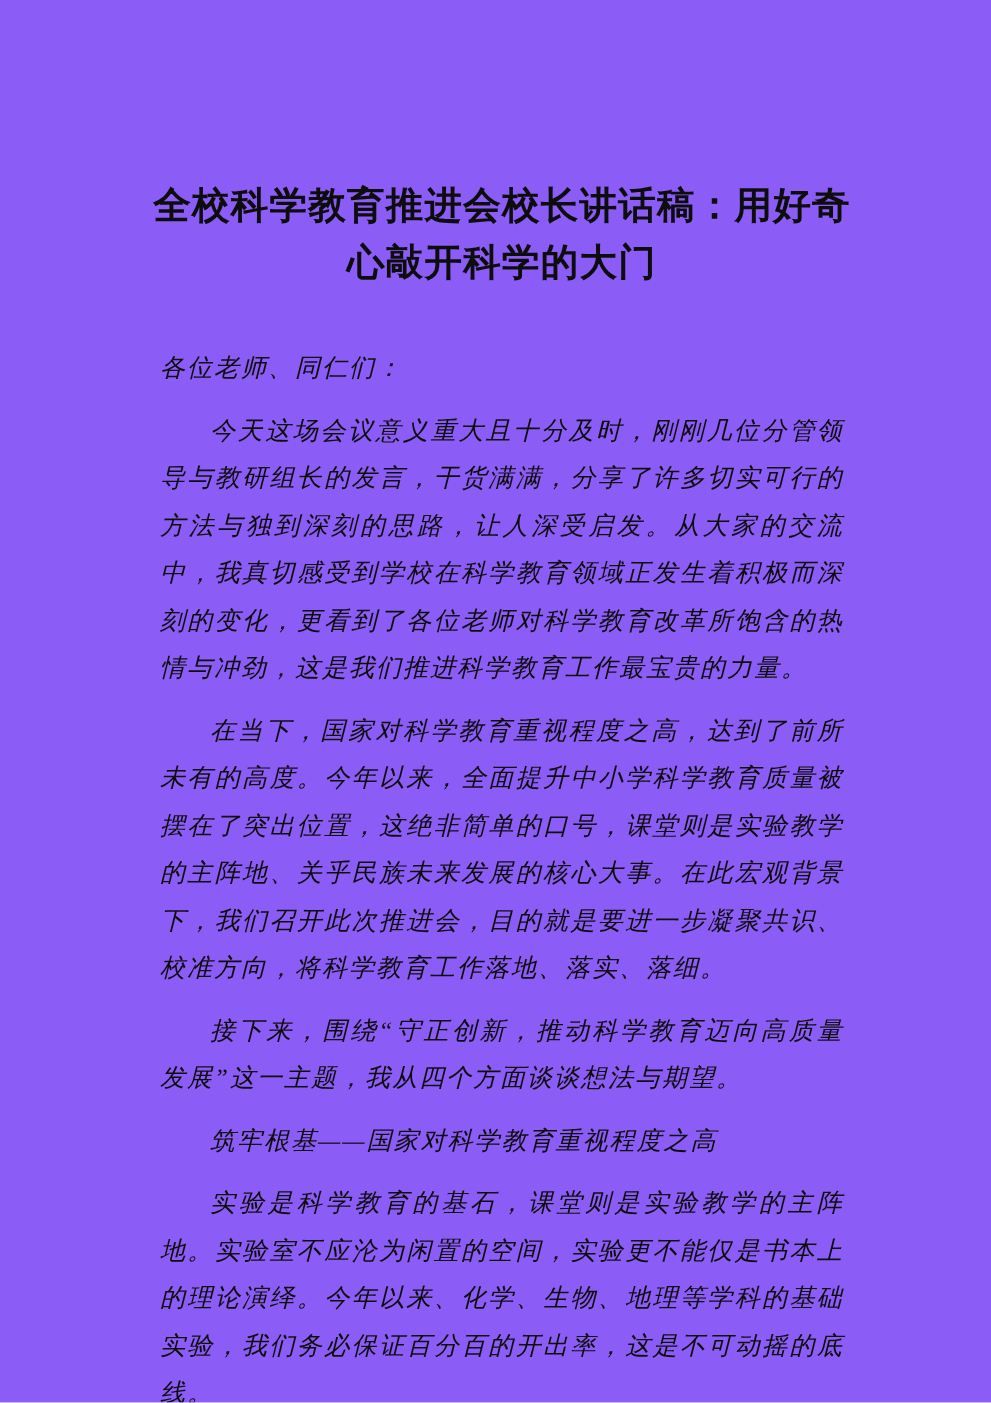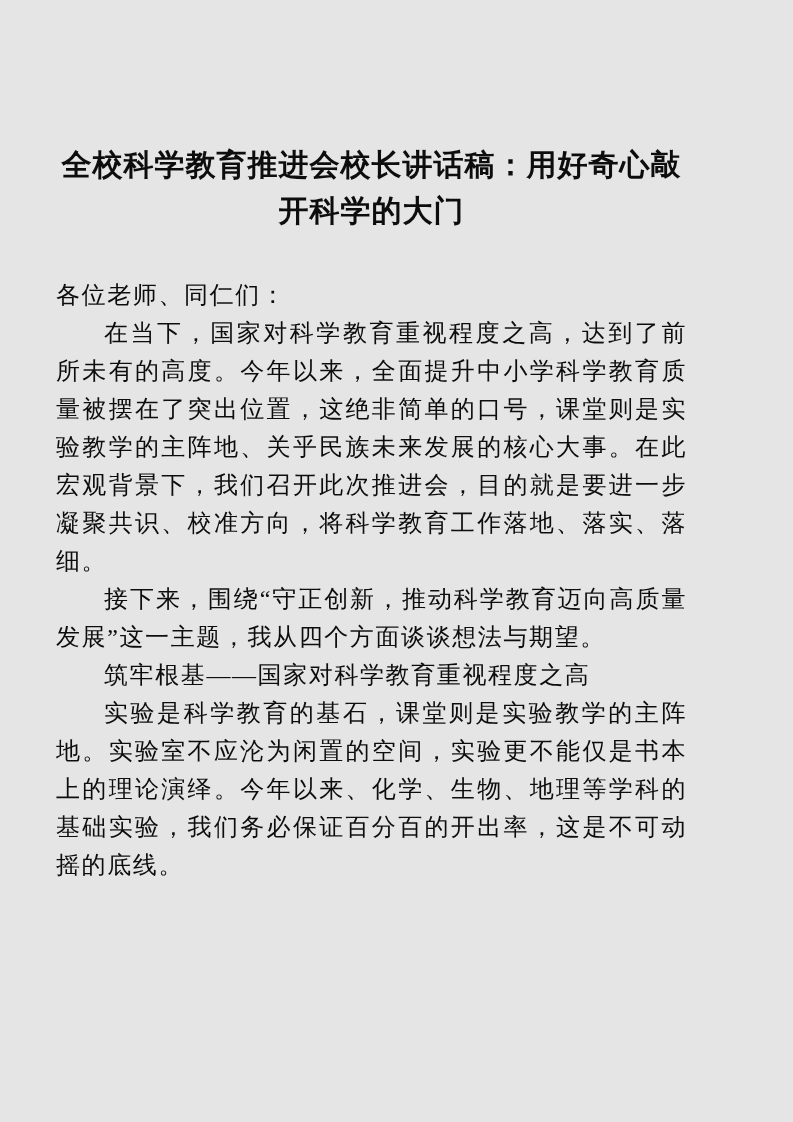--- a/index.html
+++ b/index.html
@@ -6,55 +6,57 @@
     margin: 0;
     padding: 0;
     background: #ffffff;
   }
   .page {
     position: relative;
     width: 793px;
     height: 1122px;
     box-sizing: border-box;
     margin: 0 auto;
-    background: #e5e5e5;
-    padding: 142px 106px 0 56px;
+    background: #8b5cf6;
+    padding: 142px 106px 0 116px;
     font-family: "Liberation Serif", "DejaVu Serif", serif;
     color: #0d0d0d;
     overflow: hidden;
   }
   .doc-title {
     font-size: 30px;
     font-weight: bold;
     text-align: center;
     line-height: 46px;
     letter-spacing: 1px;
     margin: 0 0 42px 0;
   }
   .body-text p {
-    font-size: 24px;
+    font-size: 20px;
     line-height: 38px;
     letter-spacing: 1.6px;
-    margin: 0;
+    margin: 12px;
     text-align: justify;
     text-justify: inter-character;
+    font-style: italic;
   }
   .body-text p.indent {
     text-indent: 2em;
   }
 </style>
 </head>
 <body>
 
 <div class="page">
   <h1 class="doc-title">全校科学教育推进会校长讲话稿：用好奇心敲开科学的大门</h1>
 
   <div class="body-text">
     <p>各位老师、同仁们：</p>
 
+    <p class="indent">今天这场会议意义重大且十分及时，刚刚几位分管领导与教研组长的发言，干货满满，分享了许多切实可行的方法与独到深刻的思路，让人深受启发。从大家的交流中，我真切感受到学校在科学教育领域正发生着积极而深刻的变化，更看到了各位老师对科学教育改革所饱含的热情与冲劲，这是我们推进科学教育工作最宝贵的力量。</p>
 
     <p class="indent">在当下，国家对科学教育重视程度之高，达到了前所未有的高度。今年以来，全面提升中小学科学教育质量被摆在了突出位置，这绝非简单的口号，课堂则是实验教学的主阵地、关乎民族未来发展的核心大事。在此宏观背景下，我们召开此次推进会，目的就是要进一步凝聚共识、校准方向，将科学教育工作落地、落实、落细。</p>
 
     <p class="indent">接下来，围绕“守正创新，推动科学教育迈向高质量发展”这一主题，我从四个方面谈谈想法与期望。</p>
 
     <p class="indent">筑牢根基——国家对科学教育重视程度之高</p>
 
     <p class="indent">实验是科学教育的基石，课堂则是实验教学的主阵地。实验室不应沦为闲置的空间，实验更不能仅是书本上的理论演绎。今年以来、化学、生物、地理等学科的基础实验，我们务必保证百分百的开出率，这是不可动摇的底线。</p>
   </div>
 </div>

